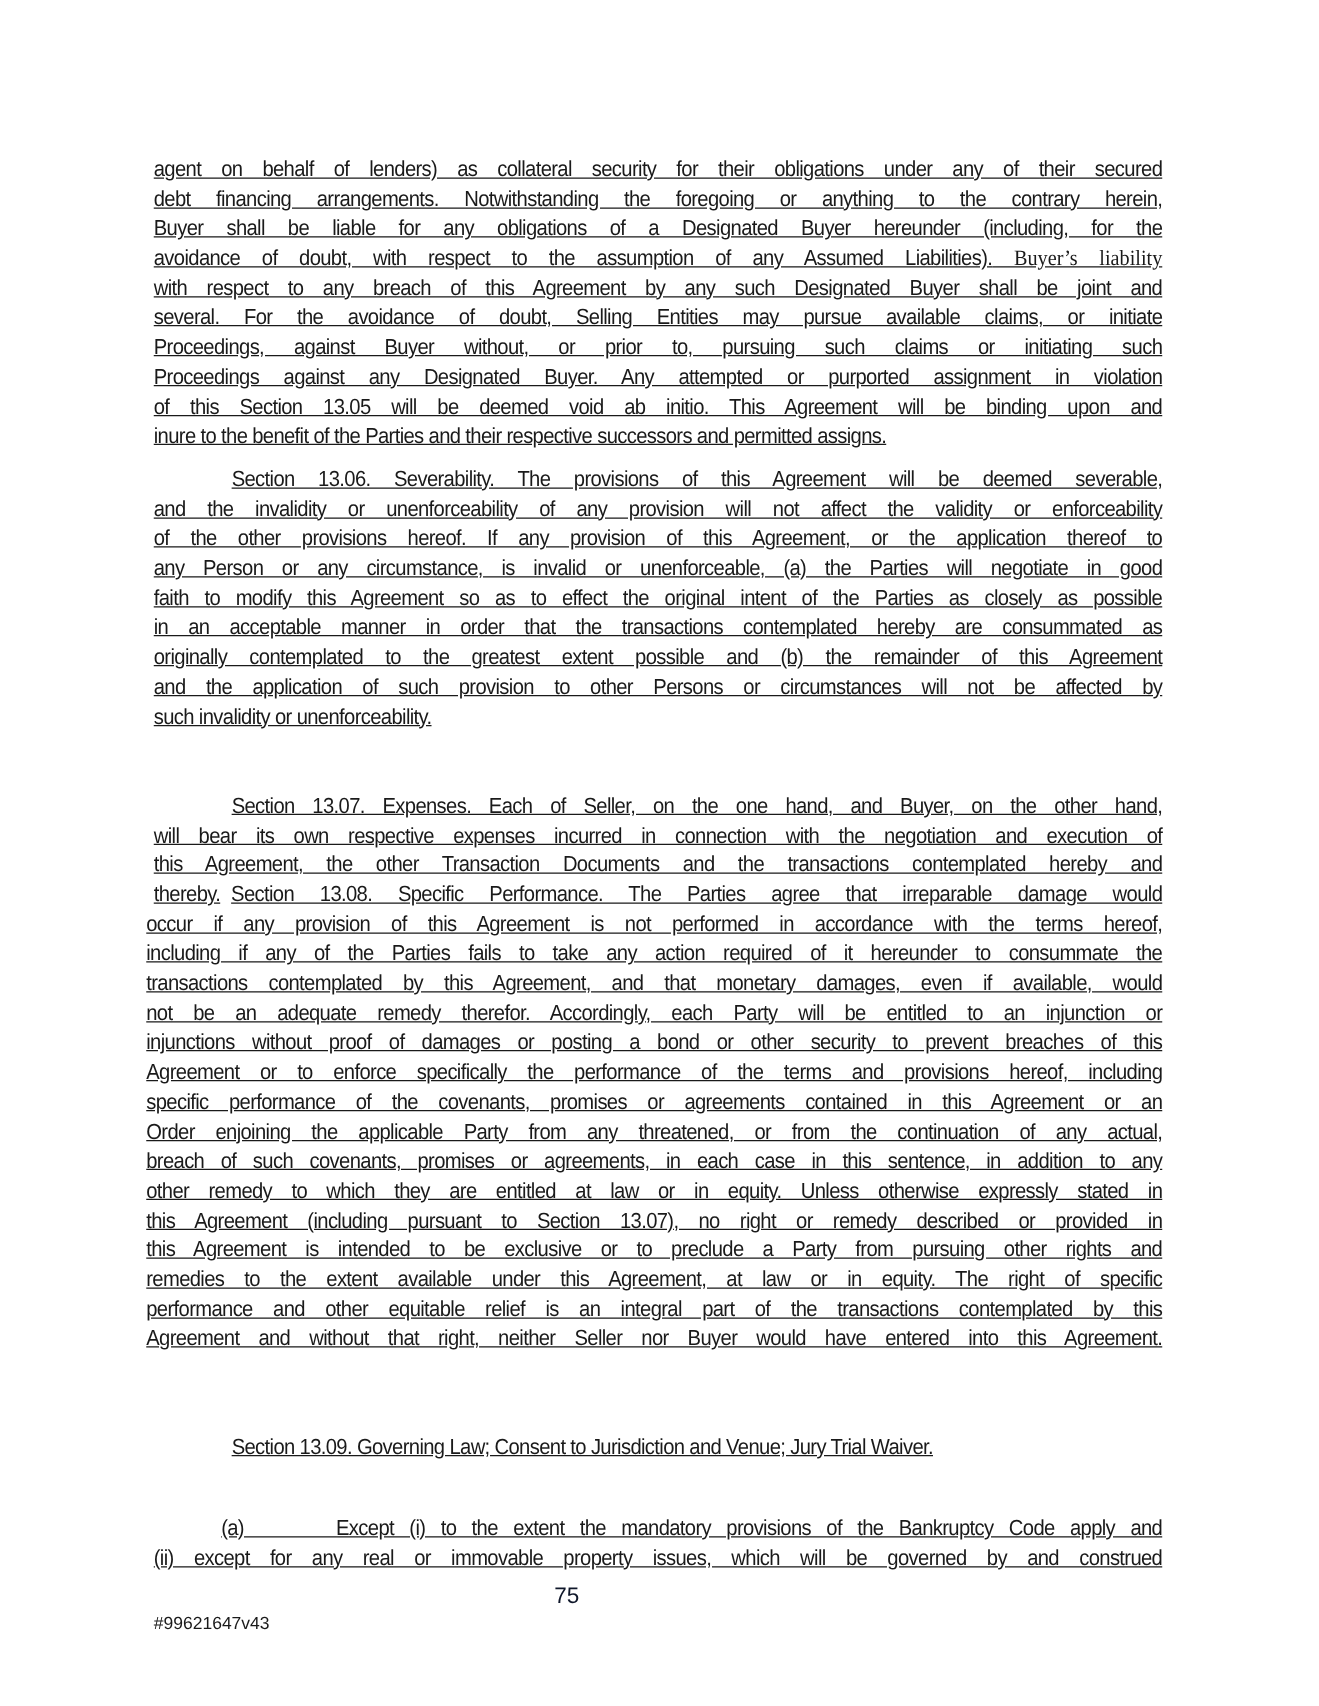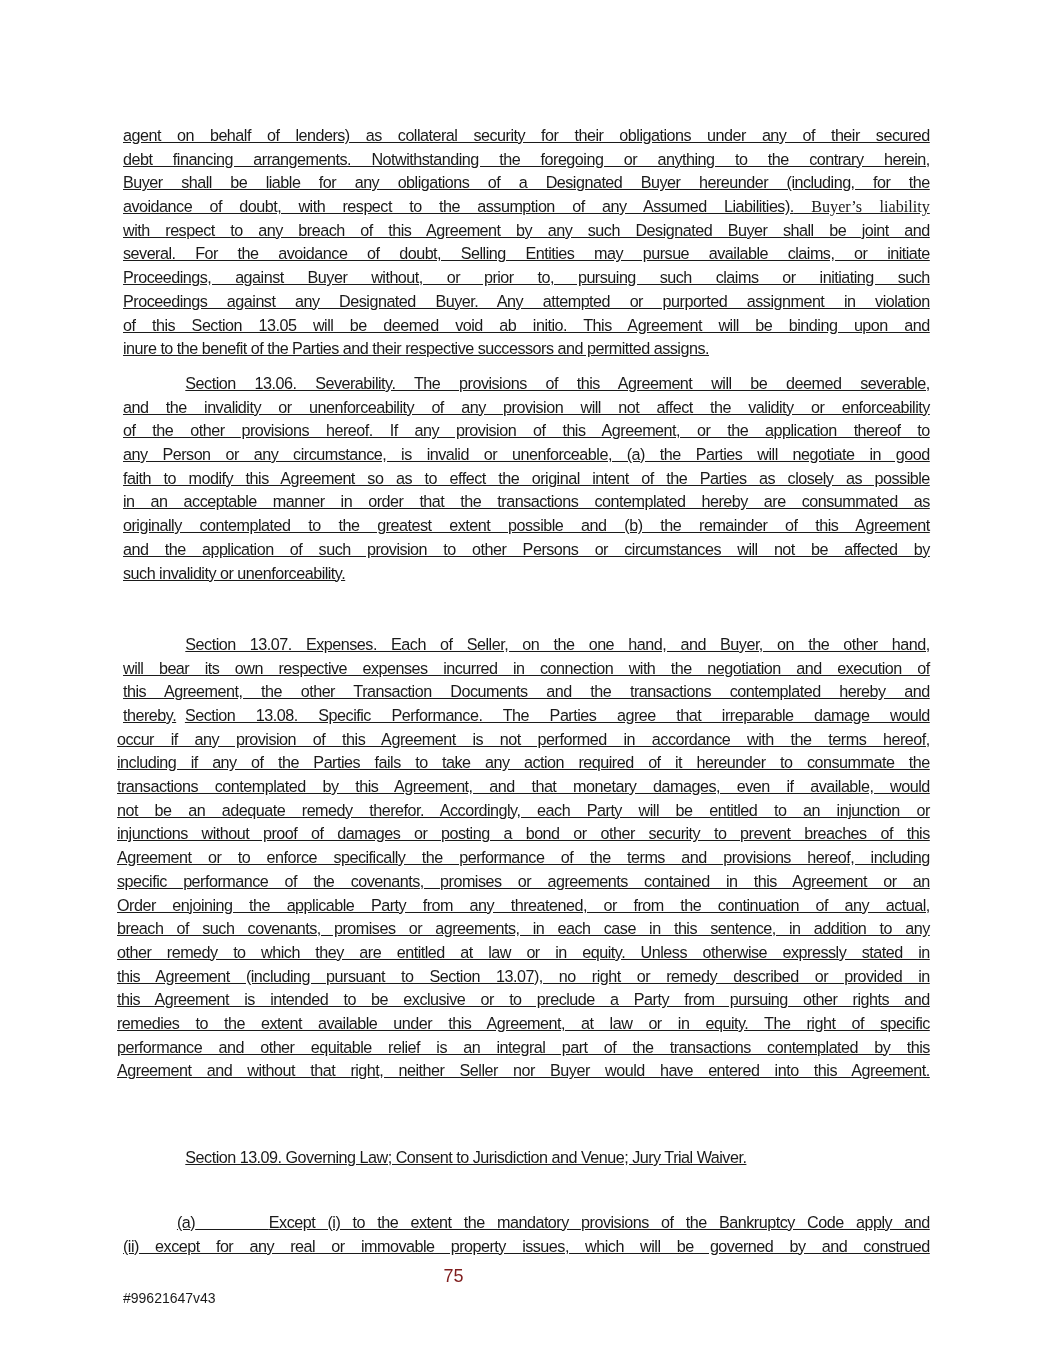--- a/index.html
+++ b/index.html
@@ -14,21 +14,21 @@
     display: block; height: 23.7px; line-height: 23.7px;
     font-size: 17.4px; letter-spacing: -0.55px; word-spacing: 0px;
     text-align: justify; text-align-last: justify; white-space: nowrap;
     transform: scaleX(0.93); transform-origin: left center; width: 107.5%;
   }
   .line.last { text-align-last: left; }
   .line span.serif { font-family: "Liberation Serif", serif; letter-spacing: 0; }
   .line.indent { padding-left: 67px; box-sizing: border-box; }
   .footer-page {
     position: absolute; left: 0; width: 907px; top: 1266px; text-align: center;
-    font-family: "Liberation Sans", sans-serif; font-size: 18px; color: #7f1d1d;
+    font-family: "Liberation Sans", sans-serif; font-size: 18px; color: #0f172a;
   }
   .footer-id {
     position: absolute; left: 123px; top: 1290px;
     font-family: "Liberation Sans", sans-serif; font-size: 14px; color: #1a1a1a;
   }
 </style>
 </head>
 <body>
 
 <div class="page">

